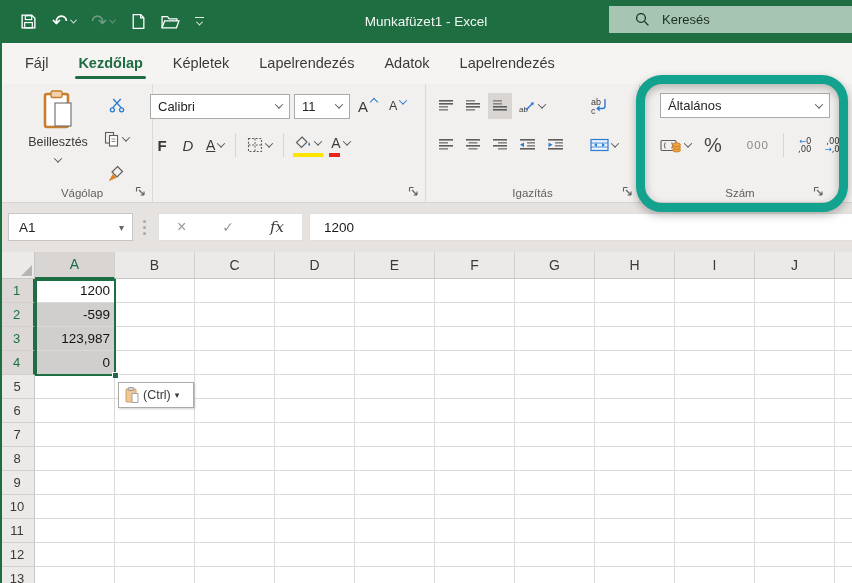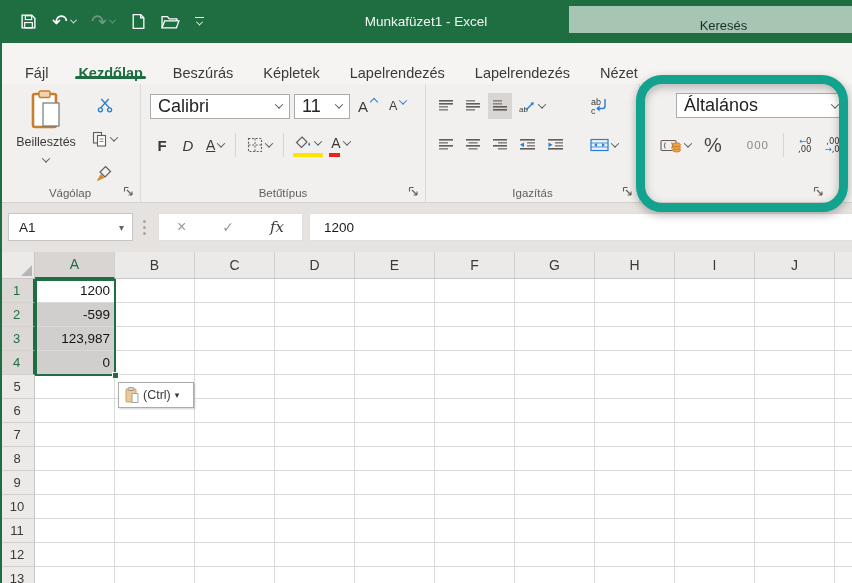--- a/index.html
+++ b/index.html
@@ -17,36 +17,36 @@
   .qat .btn { display:flex; align-items:center; gap:3px; cursor:default; }
   .chev { display:inline-block; width:6px; height:6px; border-right:1.4px solid #5a5a5a; border-bottom:1.4px solid #5a5a5a; transform:rotate(45deg) translate(-1px,-1px); }
   .chev.white { border-color:#e8f1ea; width:5px; height:5px; }
   .chev.dim   { border-color:#6f9b82; width:5px; height:5px; }
   .chev.blue  { border-color:#2b7cd3; }
   .undo-glyph { color:#fff; font-size:19px; line-height:19px; font-family:"DejaVu Sans",sans-serif; }
   .redo-glyph { color:#6f9b82; font-size:19px; line-height:19px; font-family:"DejaVu Sans",sans-serif; }
   .qat-custom { display:flex; flex-direction:column; align-items:center; gap:2px; }
   .qat-custom .bar { width:9px; height:1.6px; background:#e8f1ea; }
   .win-title { position:absolute; left:0; right:0; top:0; height:43px; line-height:43px; text-align:center; color:#f2f7f3; font-size:13.5px; }
-  .searchbox { position:absolute; right:0; top:6px; width:283px; height:27px; background:#A6C5B2; display:flex; align-items:center; gap:12px; padding-left:26px;flex-direction:column; }
+  .searchbox { position:absolute; right:0; top:6px; width:243px; height:27px; background:#A6C5B2; display:flex; align-items:center; gap:12px; padding-left:26px; }
   .searchbox span { font-size:13px; color:#1d2e24; }
 
   
   .tabrow { position:absolute; left:0; top:43px; right:0; height:41px; background:#f6f4f2; display:flex; align-items:stretch; padding-left:10px; z-index:9; }
-  .tab { position:relative; padding:0 15px; line-height:41px; font-size:14.5px; color:#3b3a39; cursor:default; white-space:nowrap;margin-top:10px; }
+  .tab { position:relative; padding:0 15px; line-height:41px; font-size:14.5px; color:#3b3a39; cursor:default; white-space:nowrap; }
   .tab.active { color:#1F6E43; font-weight:700; }
   .tab.active::after { content:""; position:absolute; left:12px; right:12px; bottom:5px; height:3px; background:#1F6E43; border-radius:2px; }
 
   
   .ribbon { position:absolute; left:0; top:84px; right:0; height:119px; background:#f2f0ee; border-bottom:1px solid #d5d2cf; z-index:8; }
   .grp { position:absolute; top:0; height:118px; border-right:1px solid #dcdad7; }
   .grp-label { position:absolute; left:0; right:0; bottom:3px; text-align:center; font-size:11.5px; color:#605e5c; }
   .launcher { position:absolute; right:6px; bottom:5px; width:11px; height:11px; cursor:default; }
   .rowflex { position:absolute; display:flex; align-items:center; }
-  .combo { background:#fff; border:1px solid #acaaa8; height:25px; display:flex; align-items:center; padding:0 7px; font-size:18px; color:#252423; }
+  .combo { background:#fff; border:1px solid #acaaa8; height:25px; display:flex; align-items:center; padding:0 7px; font-size:13px; color:#252423; }
   .combo .chev { margin-left:auto; }
   .icon-btn { display:flex; align-items:center; justify-content:center; gap:3px; height:26px; padding:0 4px; cursor:default; }
   .icon-btn.selected { background:#d8d5d2; }
   .vdiv { width:1px; height:24px; background:#d8d5d2; margin:0 5px; }
   .glyph-F { font-weight:800; font-size:15px; color:#3b3a39; }
   .glyph-D { font-style:italic; font-size:15px; color:#3b3a39; padding:0 2px; }
   .glyph-U { font-size:14px; color:#3b3a39; text-decoration:underline; }
   .colorbar { position:absolute; left:2px; right:2px; bottom:1px; height:4px; }
   .stacktxt { font-size:8.5px; line-height:8px; color:#3b3a39; text-align:right; font-family:"DejaVu Sans",sans-serif; }
   .stacktxt .arr { color:#2b7cd3; }
@@ -133,30 +133,29 @@
       <circle cx="6" cy="6" r="4.4" fill="none" stroke="#1d2e24" stroke-width="1.3"></circle>
       <line x1="9.4" y1="9.4" x2="13.4" y2="13.4" stroke="#1d2e24" stroke-width="1.3"></line>
     </svg>
     <span>Keresés</span>
   </div>
 </div>
 
 <div class="tabrow">
   <div class="tab">Fájl</div>
   <div class="tab active">Kezdőlap</div>
-  <div class="tab">Beszúrás</div>
   <div class="tab">Képletek</div>
   <div class="tab">Lapelrendezés</div>
+  <div class="tab">Adatok</div>
   <div class="tab">Lapelrendezés</div>
-  <div class="tab">Nézet</div>
 </div>
 
 <div class="ribbon">
 
-  <div class="grp" style="left:0;width:141px;">
+  <div class="grp" style="left:12px;width:141px;">
     <div style="position:absolute;left:14px;top:6px;width:64px;text-align:center;cursor:default;">
       <svg width="34" height="42" viewBox="0 0 34 42" style="margin:0 auto;">
         <rect x="4" y="4" width="23" height="33" rx="2" fill="#fff" stroke="#C87E2D" stroke-width="2.6"></rect>
         <rect x="10" y="1" width="11" height="6.5" rx="1.5" fill="#EFD3AC" stroke="#C87E2D" stroke-width="1.4"></rect>
         <rect x="14" y="13" width="16" height="23" fill="#fff" stroke="#777" stroke-width="1.2"></rect>
       </svg>
       <div style="font-size:12.5px;color:#3b3a39;margin-top:3px;">Beillesztés</div>
       <span class="chev" style="margin-top:3px;"></span>
     </div>
     <div style="position:absolute;left:88px;top:8px;display:flex;flex-direction:column;gap:8px;">
@@ -239,21 +238,20 @@
         </svg>
         <span class="colorbar" style="background:#FFE400;"></span>
         <span class="chev"></span>
       </span>
       <span class="icon-btn" style="position:relative;padding-bottom:5px;">
         <span style="font-size:14px;color:#3b3a39;">A</span>
         <span class="colorbar" style="background:#E8251D;right:14px;"></span>
         <span class="chev"></span>
       </span>
     </div>
-    <div class="grp-label">Betűtípus</div>
     <span class="launcher">
       <svg width="11" height="11" viewBox="0 0 11 11">
           <path d="M1.5 1.5 h4 M1.5 1.5 v4 M4 4 l5 5 M9 9 v-3.4 M9 9 h-3.4" stroke="#5f5e5c" stroke-width="1.1" fill="none"></path>
         </svg>
     </span>
   </div>
 
   <div class="grp" style="left:426px;width:214px;">
     <div class="rowflex" style="left:8px;top:9px;gap:3px;">
       <span class="icon-btn">
@@ -352,21 +350,21 @@
     </span>
     <div class="grp-label">Igazítás</div>
     <span class="launcher">
       <svg width="11" height="11" viewBox="0 0 11 11">
           <path d="M1.5 1.5 h4 M1.5 1.5 v4 M4 4 l5 5 M9 9 v-3.4 M9 9 h-3.4" stroke="#5f5e5c" stroke-width="1.1" fill="none"></path>
         </svg>
     </span>
   </div>
 
   <div class="grp" style="left:640px;width:200px;border-right:none;">
-    <div class="combo" style="position:absolute;left:36px;top:9px;width:170px;">
+    <div class="combo" style="position:absolute;left:20px;top:9px;width:170px;">
       <span>Általános</span>
       <span class="chev"></span>
     </div>
     <div class="rowflex" style="left:16px;top:48px;gap:5px;">
       <span class="icon-btn">
         <svg width="22" height="17" viewBox="0 0 22 17">
           <rect x="1" y="3.5" width="15" height="10" rx="1" fill="none" stroke="#5f5e5c" stroke-width="1.1"></rect>
           <path d="M5.2 5.5 q-1.6 3 0 6 M11.8 5.5 q1.6 3 0 6" fill="none" stroke="#5f5e5c" stroke-width="1"></path>
           <g>
             <ellipse cx="16.5" cy="13" rx="4" ry="2" fill="#F0A33C" stroke="#C87E2D" stroke-width="0.9"></ellipse>
@@ -389,20 +387,21 @@
           <span>,00</span>
         </span>
       </span>
       <span class="icon-btn">
         <span class="stacktxt">
           <span>,00</span><br>
           <span class="arr">→</span><span>,0</span>
         </span>
       </span>
     </div>
+    <div class="grp-label">Szám</div>
     <span class="launcher" style="right:16px;">
       <svg width="11" height="11" viewBox="0 0 11 11">
           <path d="M1.5 1.5 h4 M1.5 1.5 v4 M4 4 l5 5 M9 9 v-3.4 M9 9 h-3.4" stroke="#5f5e5c" stroke-width="1.1" fill="none"></path>
         </svg>
     </span>
   </div>
 
   <span class="partial-f">f</span>
 </div>
 

